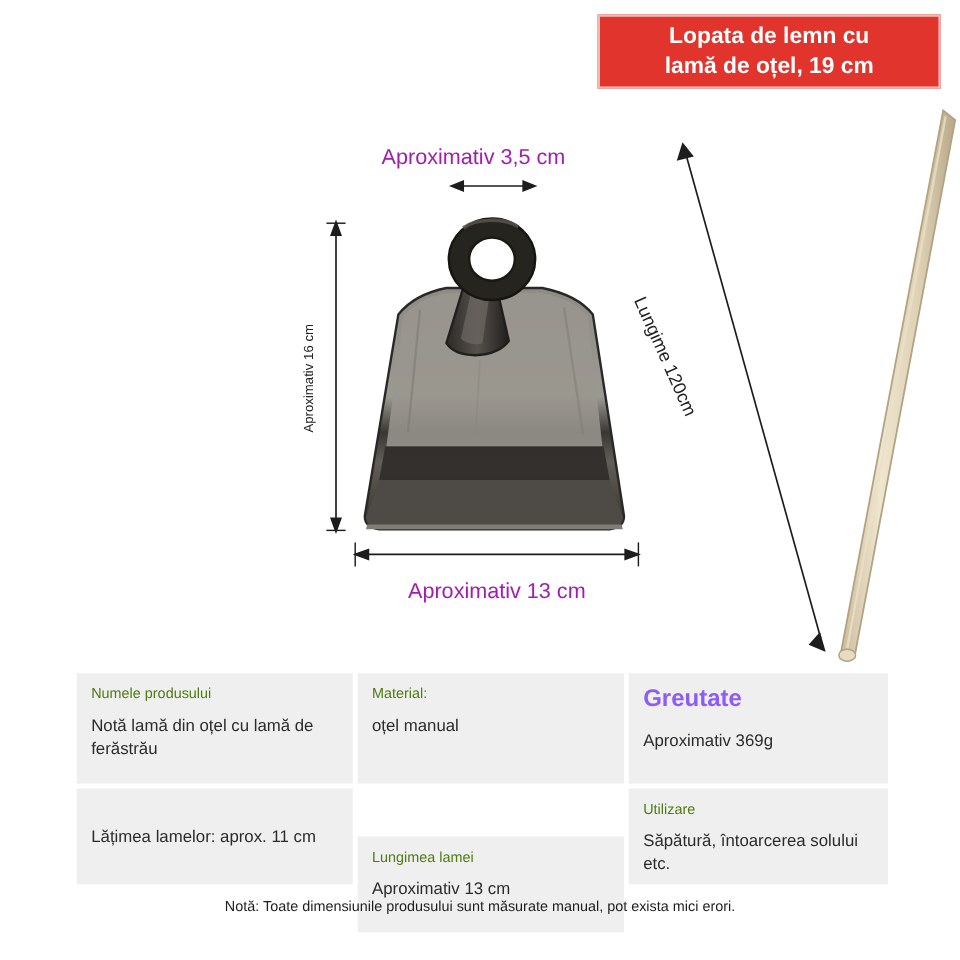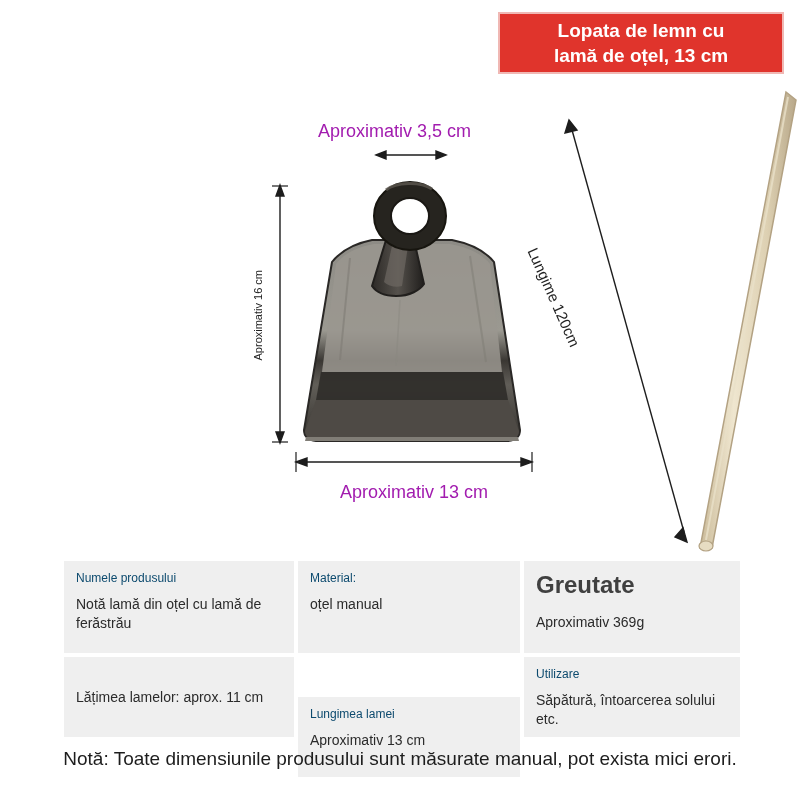--- a/index.html
+++ b/index.html
@@ -103,28 +103,28 @@
     display: flex;
     gap: 4px;
     margin-bottom: 4px;
   }
   .cell {
     background: #efefef;
     box-sizing: border-box;
     padding: 10px 12px;
   }
   .cell .k {
-    color: #0c4a6e;
+    color: #4d7c0f;
     font-size: 12px;
     margin-bottom: 10px;
     display: block;
   }
   .cell .k.big {
-    color: #404040;
-    font-size: 24px;
+    color: #8b5cf6;
+    font-size: 20px;
     font-weight: bold;
     margin-bottom: 14px;
   }
   .cell .v {
     color: #2b2b2b;
     font-size: 14px;
     display: block;
     line-height: 19px;
   }
   .c1 { width: 230px; height: 92px; }
@@ -135,42 +135,42 @@
   .r2c3 { width: 216px; height: 80px; }
 
   .center-txt { text-align: left; }
 
   .note {
     position: absolute;
     left: 0;
     top: 748px;
     width: 800px;
     text-align: center;
-    font-size: 19px;
+    font-size: 12px;
     color: #1d1d1d;
   }
 
   .bottom-strip {
     position: absolute;
     left: 0;
     top: 788px;
     width: 800px;
     height: 12px;
     background: #ffffff;
   }
 </style>
 </head>
 <body>
 
 <div class="page">
 
   <div class="title-banner">
     <div>
       <span>Lopata de lemn cu</span><br>
-      <span>lamă de oțel, 13 cm</span>
+      <span>lamă de oțel, 19 cm</span>
     </div>
   </div>
 
   <div class="illus">
 
     <svg width="800" height="560" viewBox="0 0 800 560">
       <defs>
         <linearGradient id="bladeGrad" x1="0" y1="0" x2="0" y2="1">
           <stop offset="0%" stop-color="#8d8b85"></stop>
           <stop offset="45%" stop-color="#9b9991"></stop>

